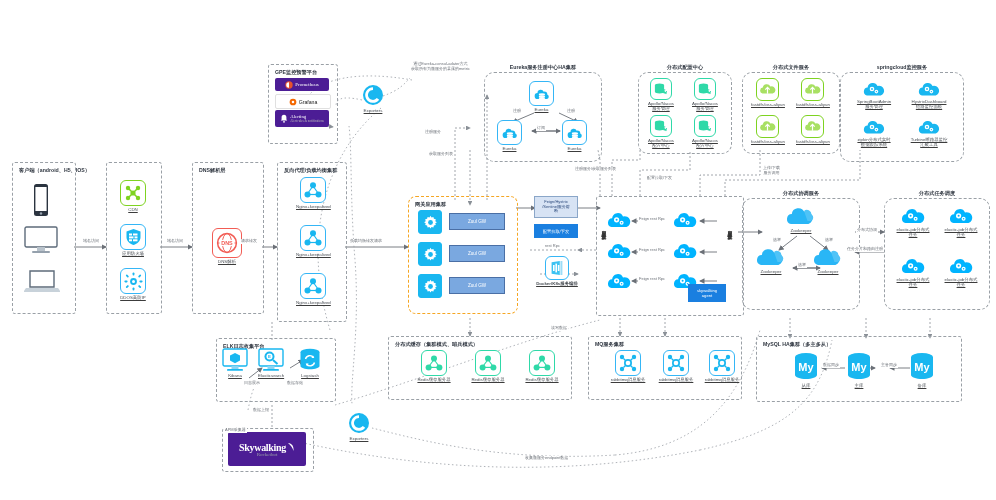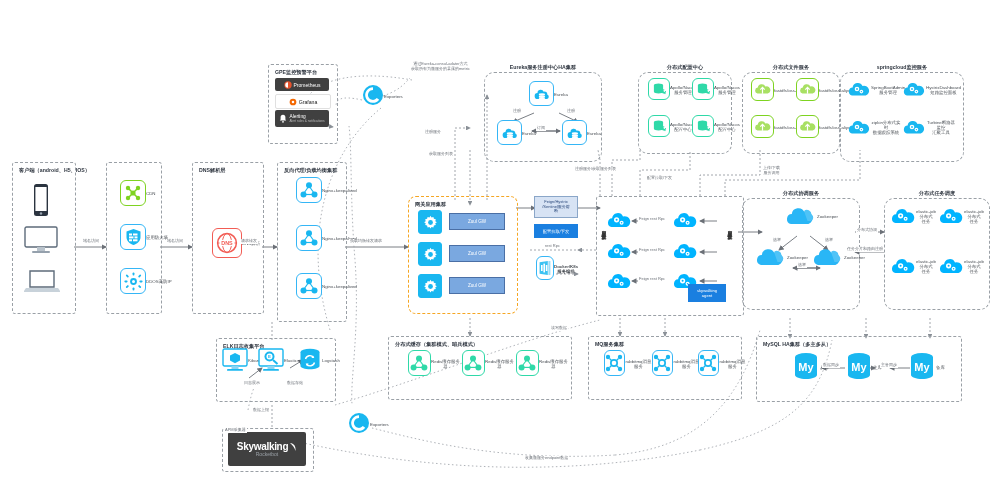--- a/index.html
+++ b/index.html
@@ -9,21 +9,21 @@
 
   
   .grp{position:absolute;border:1px dashed #9aa0a6;border-radius:3px;background:transparent;}
   .grp.orange{border:1px dashed #f5a623;border-radius:8px;}
   .grp.rounded{border-radius:10px;}
   .grp-title{position:absolute;top:4px;left:6px;font-size:5.2px;font-weight:bold;color:#2f3640;
              letter-spacing:0;white-space:nowrap;}
   .grp-title.center{left:0;width:100%;text-align:center;}
 
   
-  .node{position:absolute;display:flex;flex-direction:row;align-items:center;}
+  .node{position:absolute;display:flex;flex-direction:column;align-items:center;text-decoration:underline;}
   .cap{margin-top:1px;font-size:4.4px;line-height:5px;text-align:center;color:#4a4f55;white-space:pre-line;}
   .cap.b{font-weight:bold;}
 
   
   .isq{box-sizing:border-box;border-radius:6px;border:1px solid #35b6f6;background:#fff;
        display:flex;align-items:center;justify-content:center;}
   .isq.green{border-color:#7ed321;}
   .isq.mint{border-color:#2fd9a8;}
   .isq.red{border-color:#f25c54;}
   .isq.cyanfill{background:#19b7f0;border-color:#19b7f0;}
@@ -32,22 +32,22 @@
   .ico{display:flex;align-items:center;justify-content:center;}
 
   
   .rect{position:absolute;box-sizing:border-box;border:1px solid #4a6fa5;background:#7aa8e0;
         color:#fff;font-size:4.6px;display:flex;align-items:center;justify-content:center;
         text-align:center;line-height:5px;}
   .rect.flat{background:#1a7fe0;border-color:#1a7fe0;}
   .rect.pale{background:#d7e3f4;color:#2c4a7c;border-color:#8aa6c8;}
 
   
-  .dark{position:absolute;background:#404040;color:#fff;border-radius:2px;
-        display:flex;align-items:center;justify-content:center;gap:2px;font-size:5px;}
+  .dark{position:absolute;background:#4c1d95;color:#fff;border-radius:2px;
+        display:flex;align-items:center;justify-content:center;gap:2px;font-size:5px;font-family:Liberation Serif, serif;}
   .white{position:absolute;background:#fff;border:1px solid #e0e0e0;border-radius:2px;
          display:flex;align-items:center;justify-content:center;gap:2px;font-size:5.2px;color:#222;}
 
   
   .vtext{position:absolute;writing-mode:vertical-rl;font-size:4.8px;font-weight:bold;
          color:#333;letter-spacing:1px;line-height:6px;}
 
   
   .elbl{position:absolute;font-size:4px;color:#6b7077;background:#fff;padding:0 1px;
         white-space:nowrap;line-height:4.6px;}

